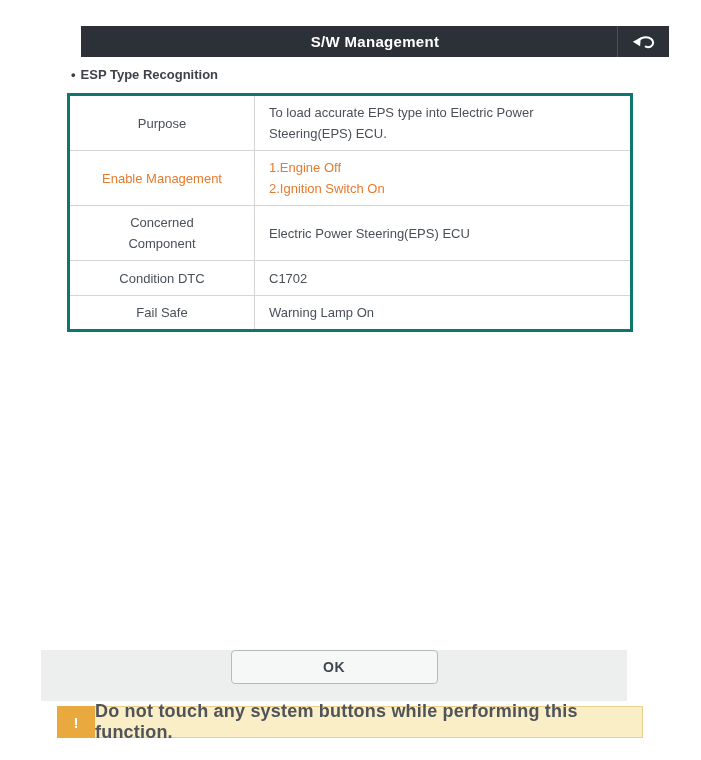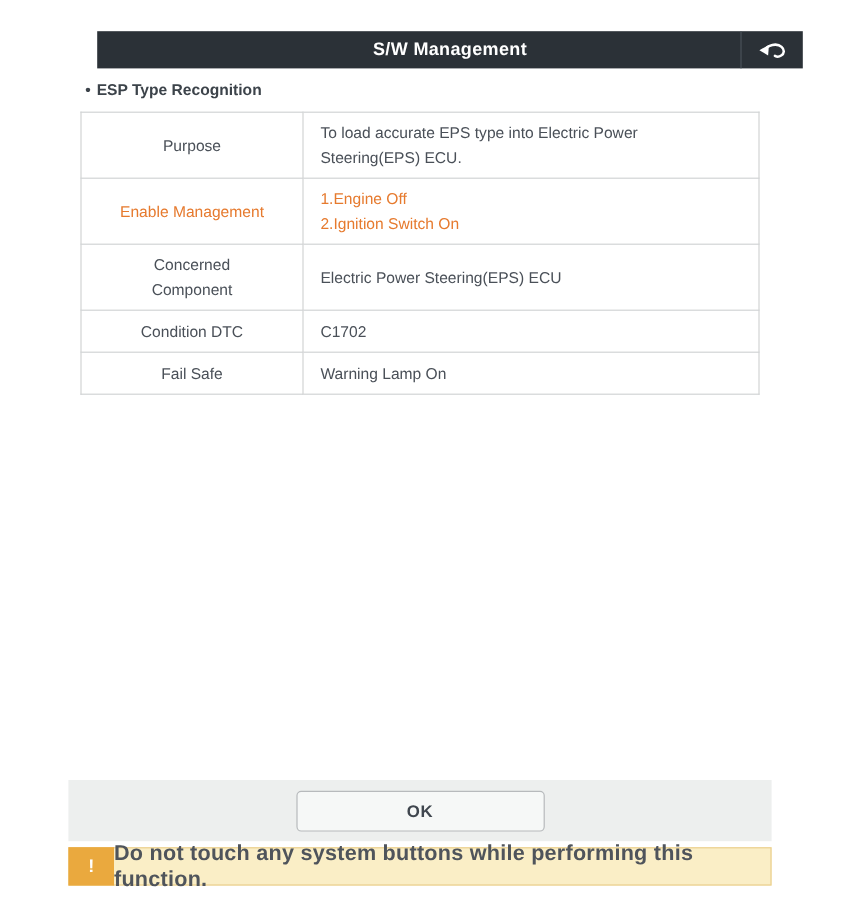--- a/index.html
+++ b/index.html
@@ -36,21 +36,21 @@
     position: absolute; left: 71px; top: 67px;
     font-size: 13px; font-weight: bold; color: #3c434a;
     display: flex; align-items: center; gap: 5px;
   }
 
   
   table.info-table {
     position: absolute; left: 67px; top: 93px;
     width: 566px;
     border-collapse: collapse;
-    border: 1px solid #0f766e;
+    border: 3px solid #0f766e;
     table-layout: fixed;
   }
   table.info-table td {
     border: 1px solid #d2d4d5;
     font-size: 13px;
     color: #4a5058;
     vertical-align: middle;
     line-height: 1.62;
   }
   td.cell-label {
@@ -65,24 +65,24 @@
     white-space: pre-line;
   }
   tr.row-h-tall   { height: 55px; }
   tr.row-h-mid    { height: 53px; }
   tr.row-h-short  { height: 35px; }
   tr.row-h-last   { height: 37px; }
   tr.highlight td { color: #e67a2e; }
 
   
   .btn-bar {
-    position: absolute; left: 57px; top: 650px;
+    position: absolute; left: 41px; top: 650px;
     width: 586px; height: 51px;
     background: #edefee;
-    display: flex; align-items: center; justify-content: center;
+    display: flex; align-items: flex-start; justify-content: center;
   }
   .ok-button {
     width: 207px; height: 34px;
     box-sizing: border-box;
     background: #f6f8f7;
     border: 1px solid #b7babc;
     border-radius: 4px;
     display: flex; align-items: center; justify-content: center;
     font-size: 14px; font-weight: bold; color: #3f464e;
     letter-spacing: 0.5px;

